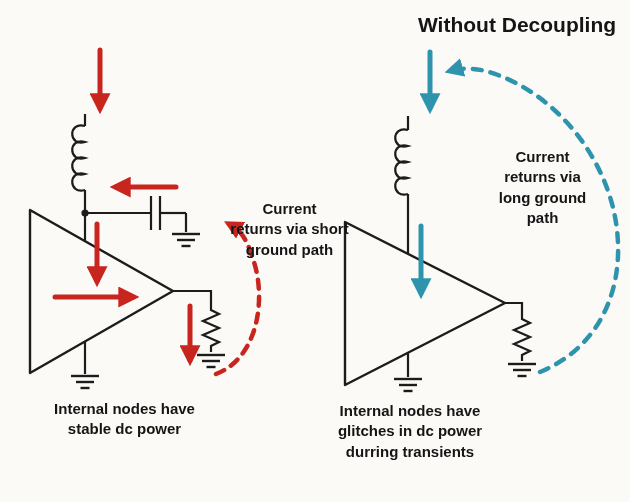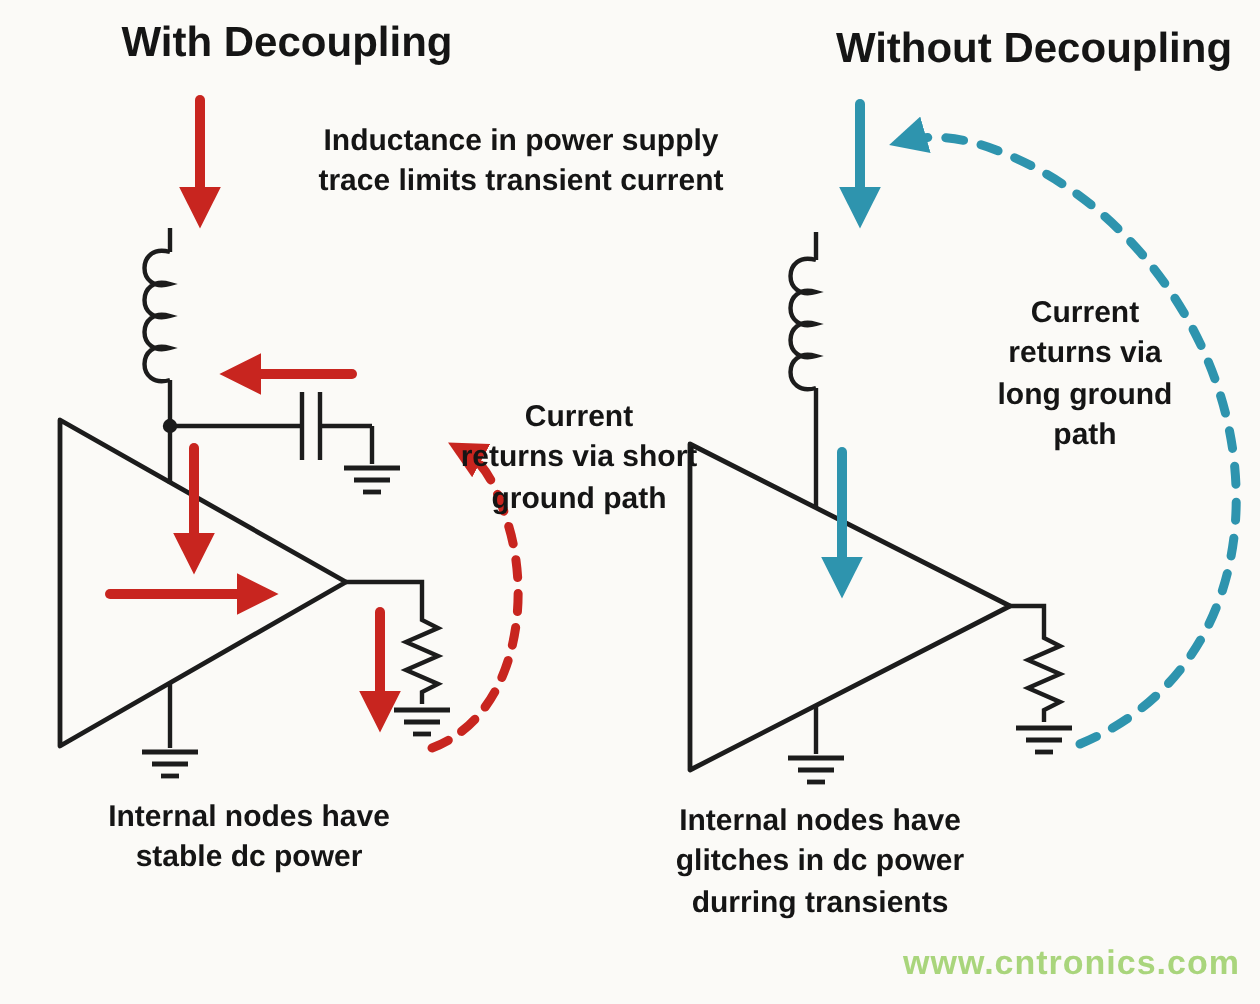--- a/index.html
+++ b/index.html
@@ -118,39 +118,35 @@
       <path transform="translate(522,315)" d="M0,0 V4 L8,8 L-8,15 L8,22 L-8,29 L8,36 L0,40 V46" class="sym"></path>
       <use href="#gnd" x="522" y="364"></use>
 
       <line x1="408" y1="353" x2="408" y2="377" class="wire"></line>
       <use href="#gnd" x="408" y="379"></use>
 
       <path d="M540,372 C598,348 624,292 617,230 C610,166 564,100 498,75 C480,68 464,67 450,71" class="teal-stroke dashed" stroke-dasharray="9 9" marker-end="url(#mt)"></path>
     </g>
   </svg>
 
-  <div class="label title" style="left:36px;top:10px;width:215px;">With Decoupling</div>
 
   <div class="label title" style="left:392px;top:13px;width:250px;">Without Decoupling</div>
 
-  <div class="label" style="left:138px;top:61px;width:245px;">Inductance in power supply
-trace limits transient current</div>
 
 
   <div class="label" style="left:222px;top:199px;width:135px;">Current
 returns via short
 ground path</div>
 
   <div class="label" style="left:22px;top:399px;width:205px;">Internal nodes have
 stable dc power</div>
 
   <div class="label" style="left:480px;top:147px;width:125px;">Current
 returns via
 long ground
 path</div>
 
   <div class="label" style="left:315px;top:401px;width:190px;">Internal nodes have
 glitches in dc power
 durring transients</div>
 
-  <div class="label watermark" style="left:430px;top:471px;width:190px;">www.cntronics.com</div>
 
 </div>
 
 </body></html>

